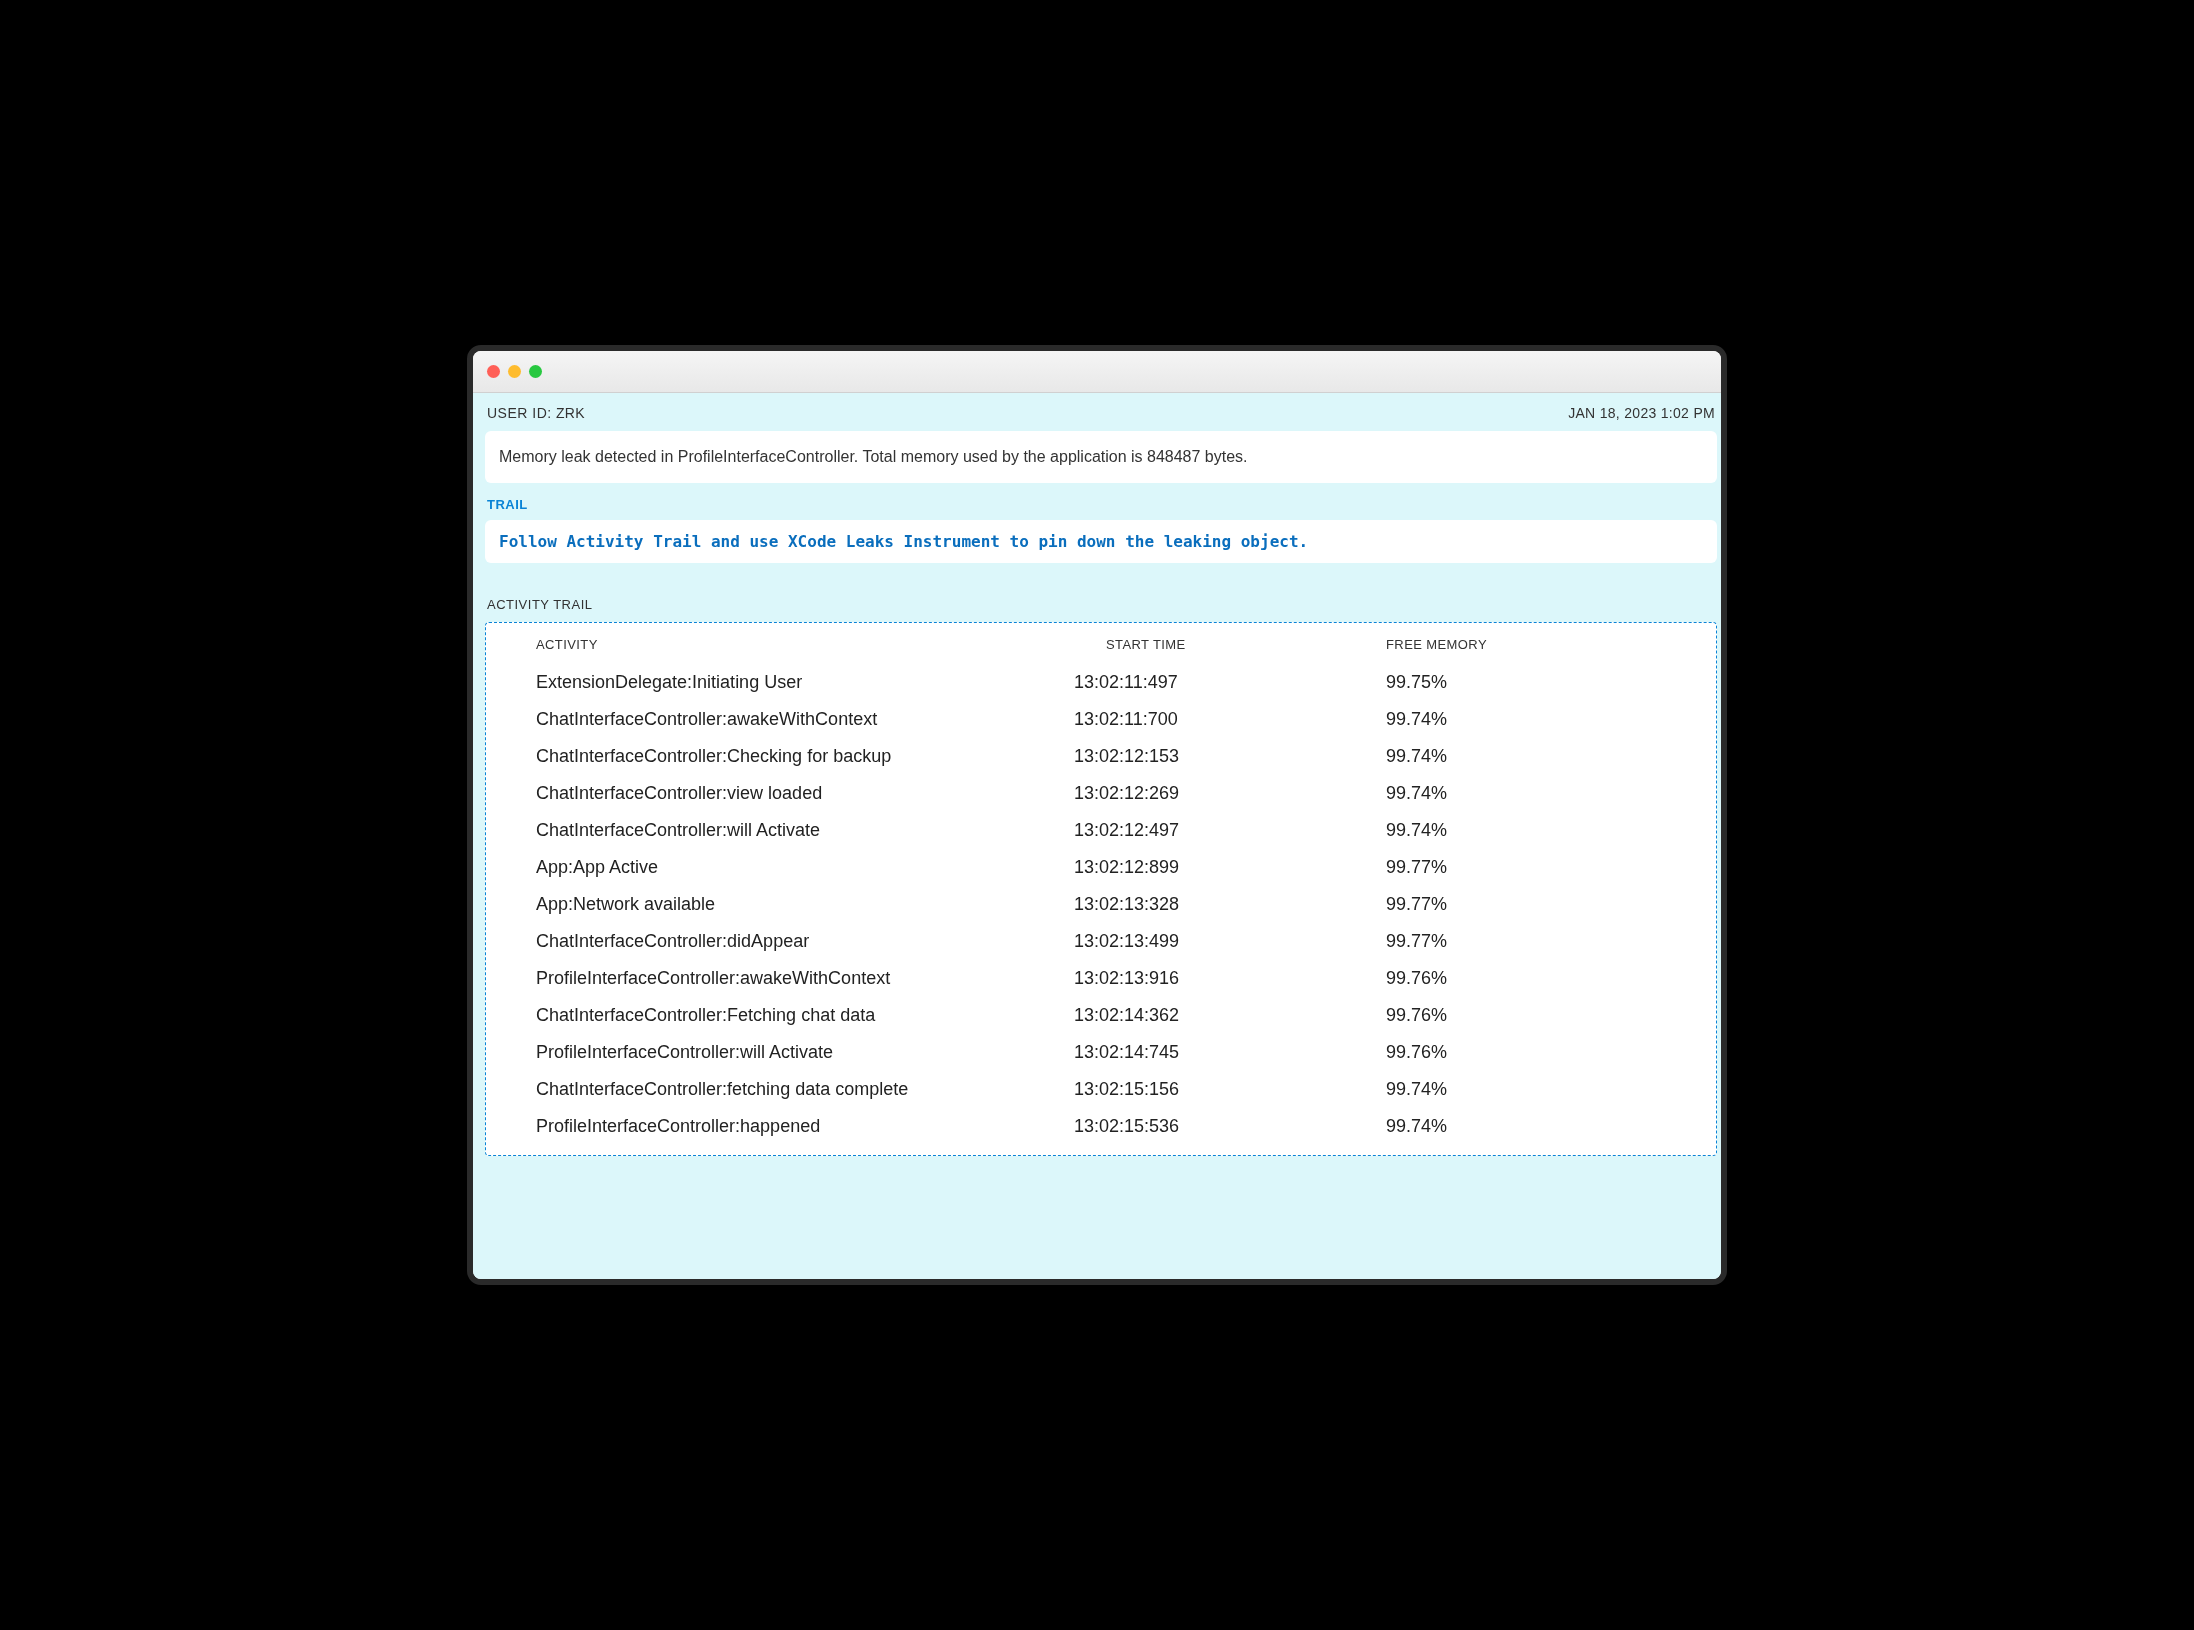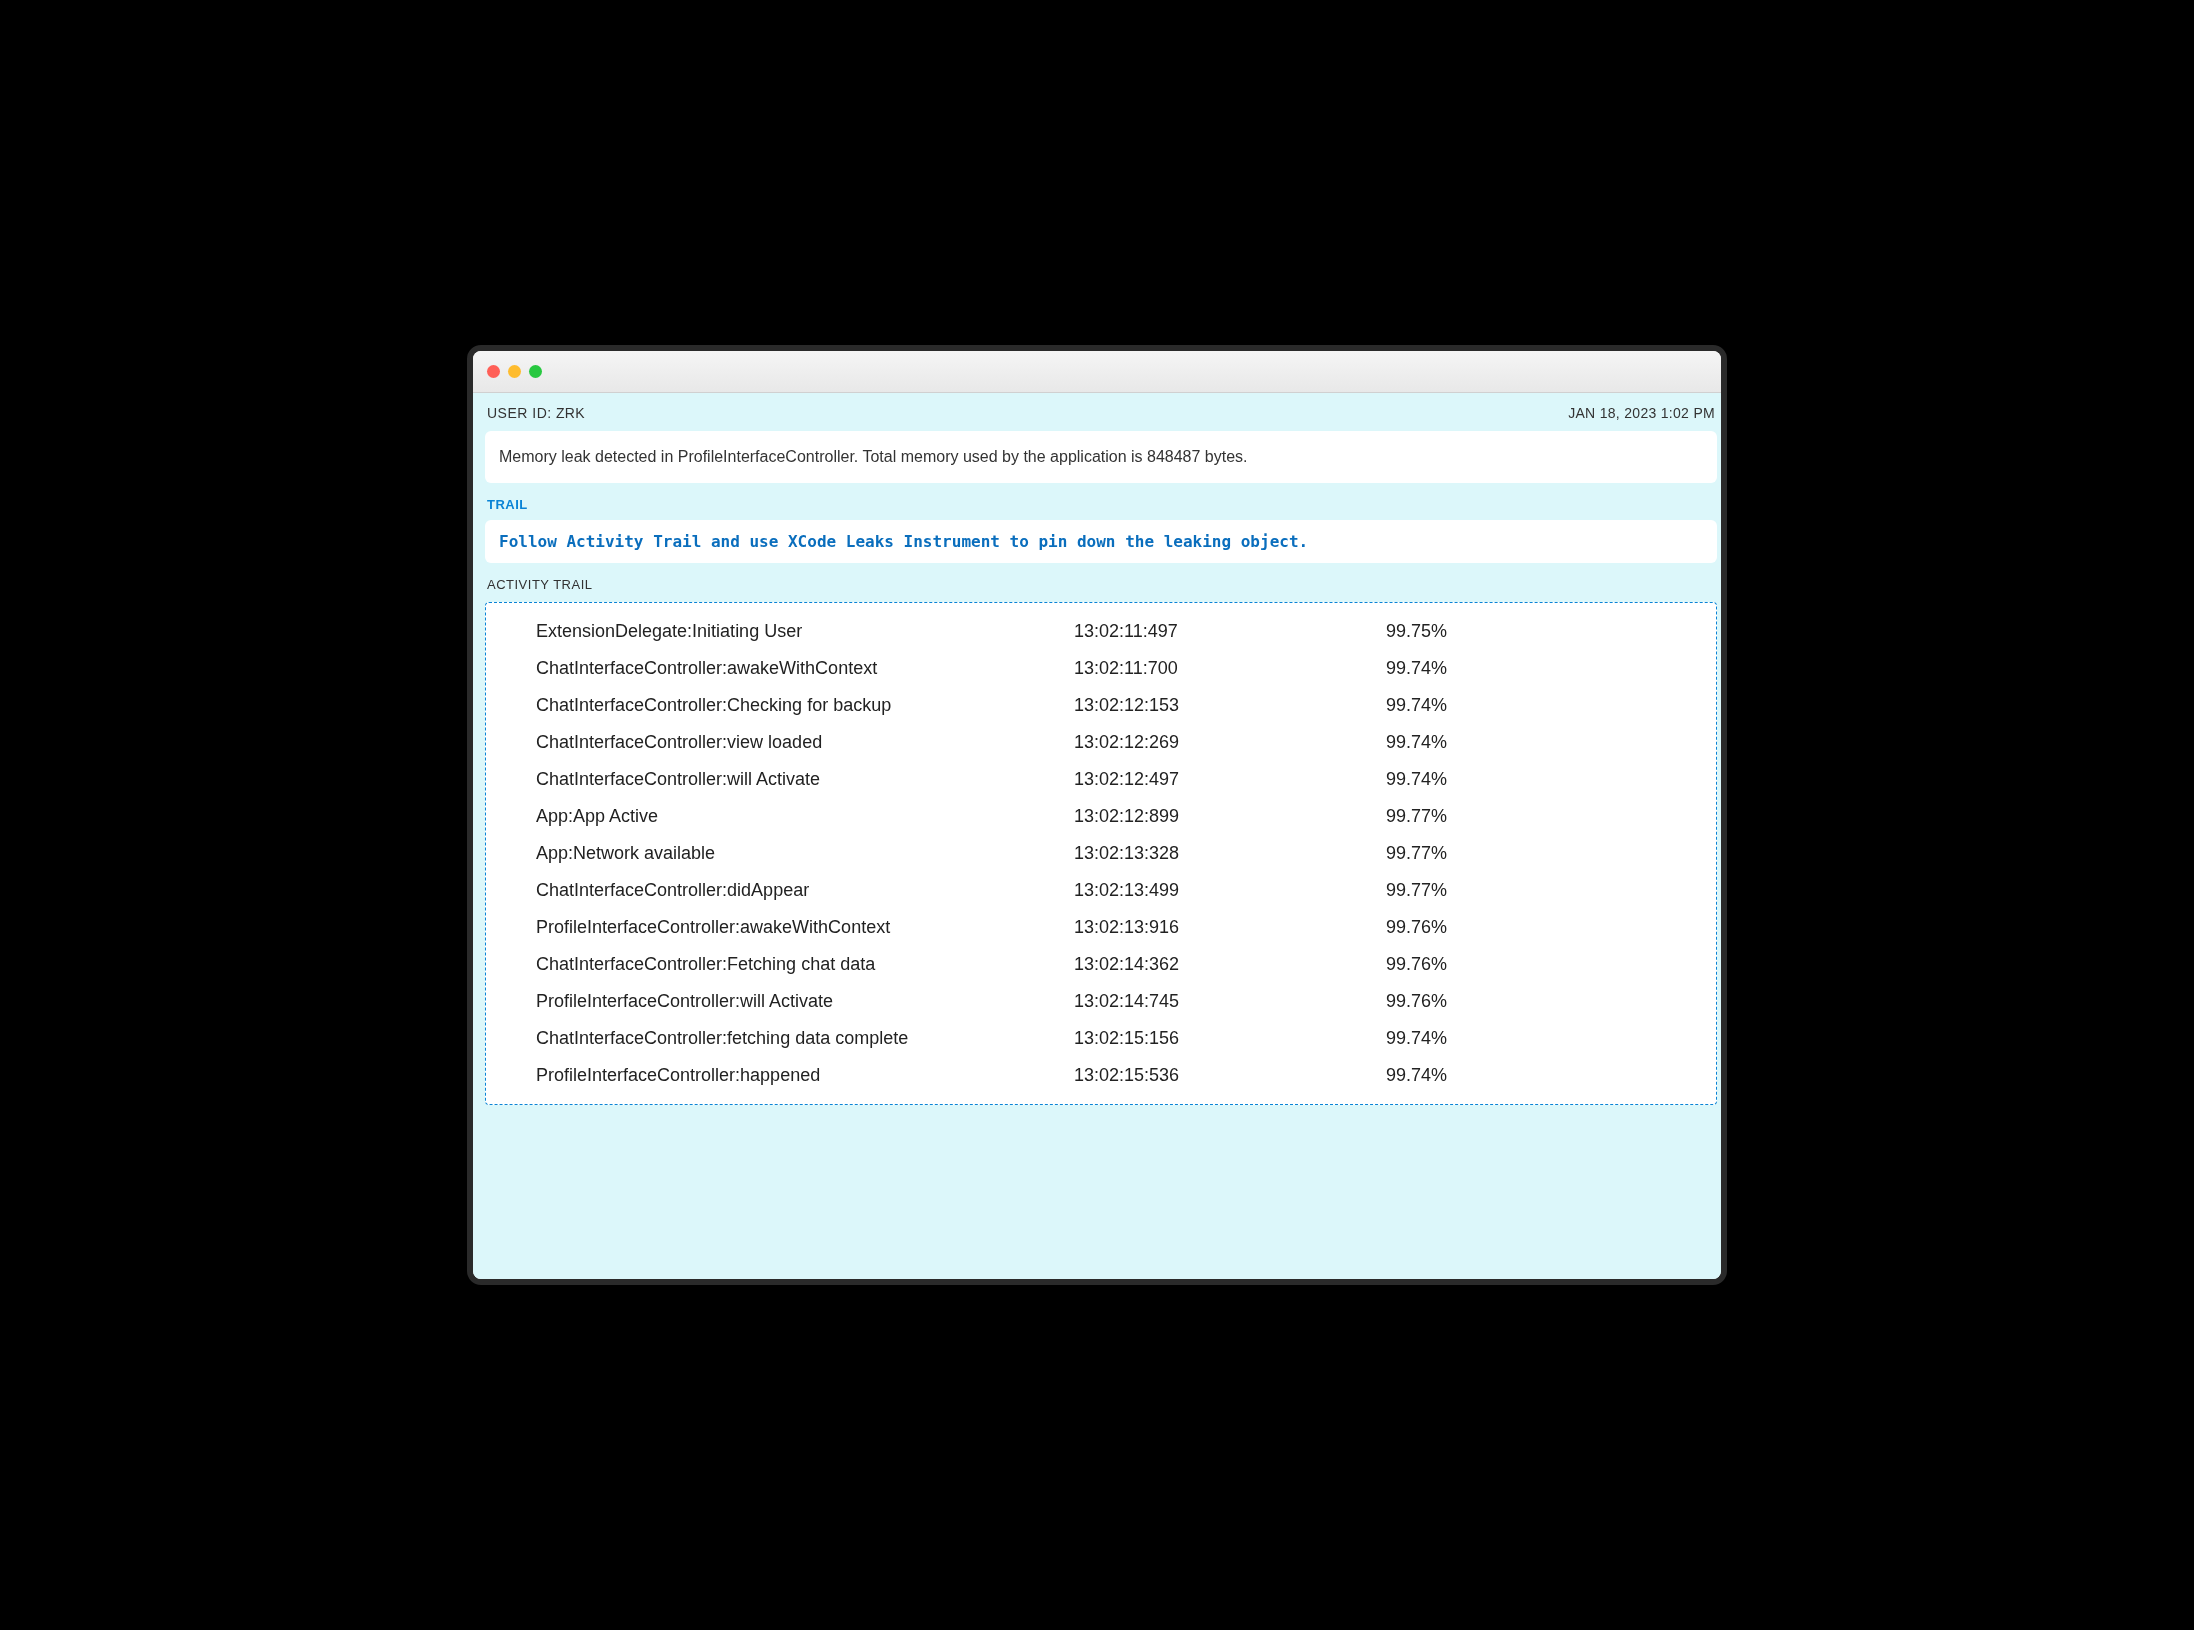--- a/index.html
+++ b/index.html
@@ -87,21 +87,21 @@
     padding: 0 2px;
   }
   .hint-box {
     background: #fff;
     border-radius: 6px;
     padding: 12px 14px;
     font-family: ui-monospace, SFMono-Regular, Menlo, Monaco, Consolas, monospace;
     font-size: 16px;
     color: #0a6ebd;
     font-weight: 600;
-    margin-bottom: 14px;
+    margin-bottom: 34px;
   }
   .issue-line {
     font-size: 18px;
     color: #222;
     margin-bottom: 30px;
     padding: 0 2px;
   }
   .activity-label {
     font-size: 13px;
     color: #333;
@@ -156,20 +156,25 @@
 
     <div class="message-box">Memory leak detected in ProfileInterfaceController. Total memory used by the application is 848487 bytes.</div>
 
     <div class="hint-label">TRAIL</div>
     <div class="hint-box">Follow Activity Trail and use XCode Leaks Instrument to pin down the leaking object.</div>
 
 
     <div class="activity-label">ACTIVITY TRAIL</div>
 
     <div class="activity-table">
+      <div class="table-head">
+        <div class="col-activity">ACTIVITY</div>
+        <div class="col-start">START TIME</div>
+        <div class="col-mem">FREE MEMORY</div>
+      </div>
       <div id="rows-container">
           <div class="table-row">
             <div class="col-activity">ExtensionDelegate:Initiating User</div>
             <div class="col-start">13:02:11:497</div>
             <div class="col-mem">99.75%</div>
           </div>
           <div class="table-row">
             <div class="col-activity">ChatInterfaceController:awakeWithContext</div>
             <div class="col-start">13:02:11:700</div>
             <div class="col-mem">99.74%</div>

